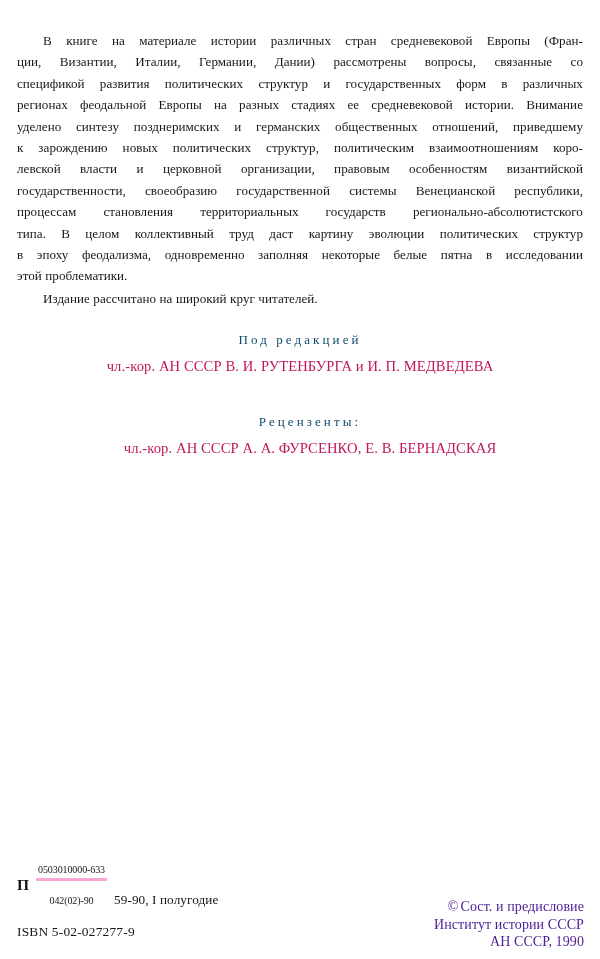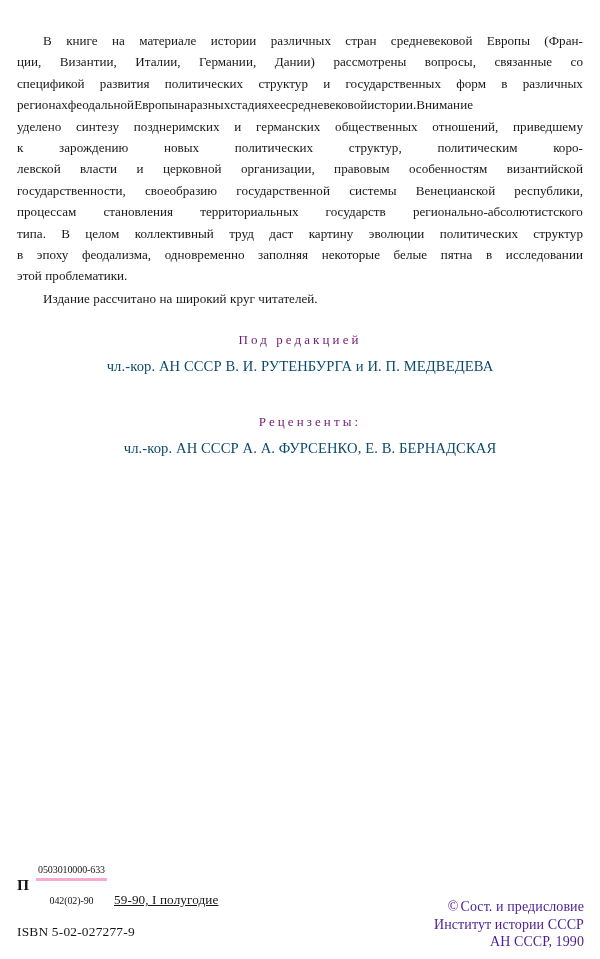--- a/index.html
+++ b/index.html
@@ -71,28 +71,28 @@
     width: 600px;
     text-align: center;
   }
   .credits-editors { top: 330px; }
   .credits-reviewers { top: 412px; padding-left: 10px; }
 
   .credit-heading {
     font-size: 13px;
     letter-spacing: 3.1px;
     line-height: 19px;
-    color: #701a75;
+    color: #0c4a6e;
   }
   .credit-names {
     font-size: 14.6px;
     line-height: 24px;
     letter-spacing: 0.1px;
     margin-top: 5px;
-    color: #0c4a6e;
+    color: #be185d;
   }
 
   
   .footer-left {
     position: absolute;
     left: 17px;
     top: 862px;
     width: 330px;
   }
   .code-row {
@@ -126,21 +126,20 @@
     letter-spacing: -0.1px;
     width: 100%;
     box-sizing: border-box;
     text-align: center;
   }
   .code-tail {
     font-size: 13.2px;
     letter-spacing: 0.1px;
     align-self: flex-end;
     padding-bottom: 2px;
-    text-decoration: underline;
   }
   .isbn {
     margin-top: 16px;
     font-size: 13.4px;
     letter-spacing: 0.2px;
     color: #15161a;
   }
 
   .footer-right {
     position: absolute;
@@ -170,27 +169,27 @@
           <span class="indent"></span>
           <span style="display: flex; flex: 1 1 0%; justify-content: space-between;"><span>В</span><span>книге</span><span>на</span><span>материале</span><span>истории</span><span>различных</span><span>стран</span><span>средневековой</span><span>Европы</span><span>(Фран-</span></span>
         </span>
       <span class="para-line justify">
           <span style="display: flex; flex: 1 1 0%; justify-content: space-between;"><span>ции,</span><span>Византии,</span><span>Италии,</span><span>Германии,</span><span>Дании)</span><span>рассмотрены</span><span>вопросы,</span><span>связанные</span><span>со</span></span>
         </span>
       <span class="para-line justify">
           <span style="display: flex; flex: 1 1 0%; justify-content: space-between;"><span>спецификой</span><span>развития</span><span>политических</span><span>структур</span><span>и</span><span>государственных</span><span>форм</span><span>в</span><span>различных</span></span>
         </span>
       <span class="para-line justify">
-          <span style="display: flex; flex: 1 1 0%; justify-content: flex-start;"><span>регионах</span><span>феодальной</span><span>Европы</span><span>на</span><span>разных</span><span>стадиях</span><span>ее</span><span>средневековой</span><span>истории.</span><span>Внимание</span></span>
+          <span style="display: flex; flex: 1 1 0%; justify-content: space-between;"><span>регионах</span><span>феодальной</span><span>Европы</span><span>на</span><span>разных</span><span>стадиях</span><span>ее</span><span>средневековой</span><span>истории.</span><span>Внимание</span></span>
         </span>
       <span class="para-line justify">
           <span style="display: flex; flex: 1 1 0%; justify-content: space-between;"><span>уделено</span><span>синтезу</span><span>позднеримских</span><span>и</span><span>германских</span><span>общественных</span><span>отношений,</span><span>приведшему</span></span>
         </span>
       <span class="para-line justify">
-          <span style="display: flex; flex: 1 1 0%; justify-content: space-between;"><span>к</span><span>зарождению</span><span>новых</span><span>политических</span><span>структур,</span><span>политическим</span><span>коро-</span></span>
+          <span style="display: flex; flex: 1 1 0%; justify-content: space-between;"><span>к</span><span>зарождению</span><span>новых</span><span>политических</span><span>структур,</span><span>политическим</span><span>взаимоотношениям</span><span>коро-</span></span>
         </span>
       <span class="para-line justify">
           <span style="display: flex; flex: 1 1 0%; justify-content: space-between;"><span>левской</span><span>власти</span><span>и</span><span>церковной</span><span>организации,</span><span>правовым</span><span>особенностям</span><span>византийской</span></span>
         </span>
       <span class="para-line justify">
           <span style="display: flex; flex: 1 1 0%; justify-content: space-between;"><span>государственности,</span><span>своеобразию</span><span>государственной</span><span>системы</span><span>Венецианской</span><span>республики,</span></span>
         </span>
       <span class="para-line justify">
           <span style="display: flex; flex: 1 1 0%; justify-content: space-between;"><span>процессам</span><span>становления</span><span>территориальных</span><span>государств</span><span>регионально-абсолютистского</span></span>
         </span>

